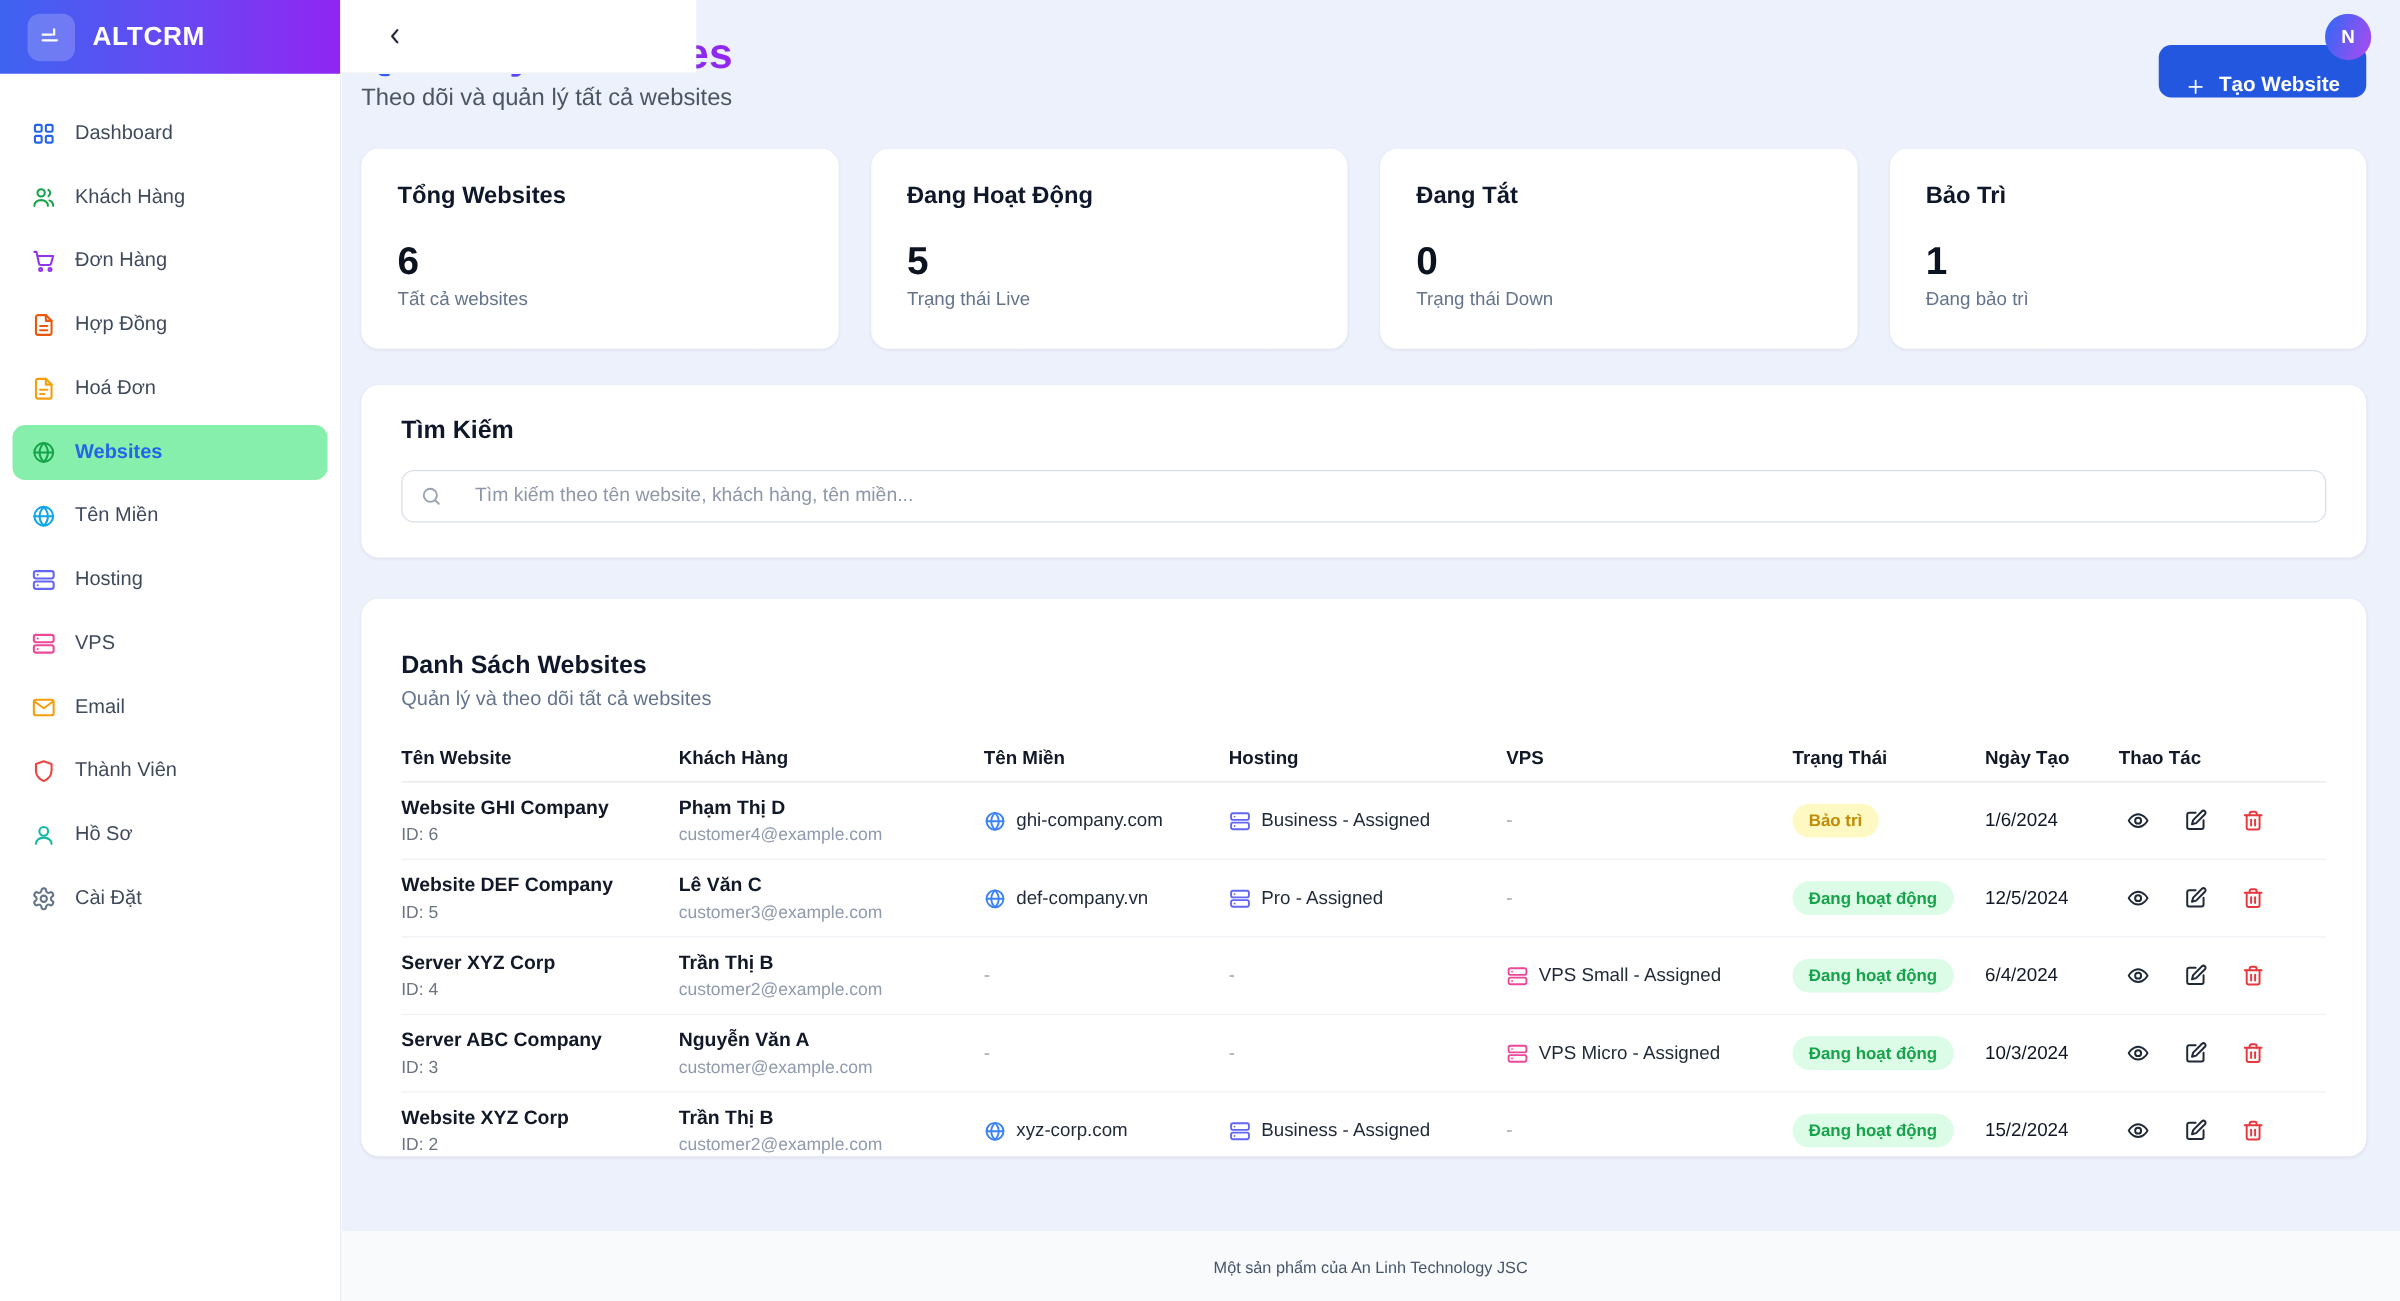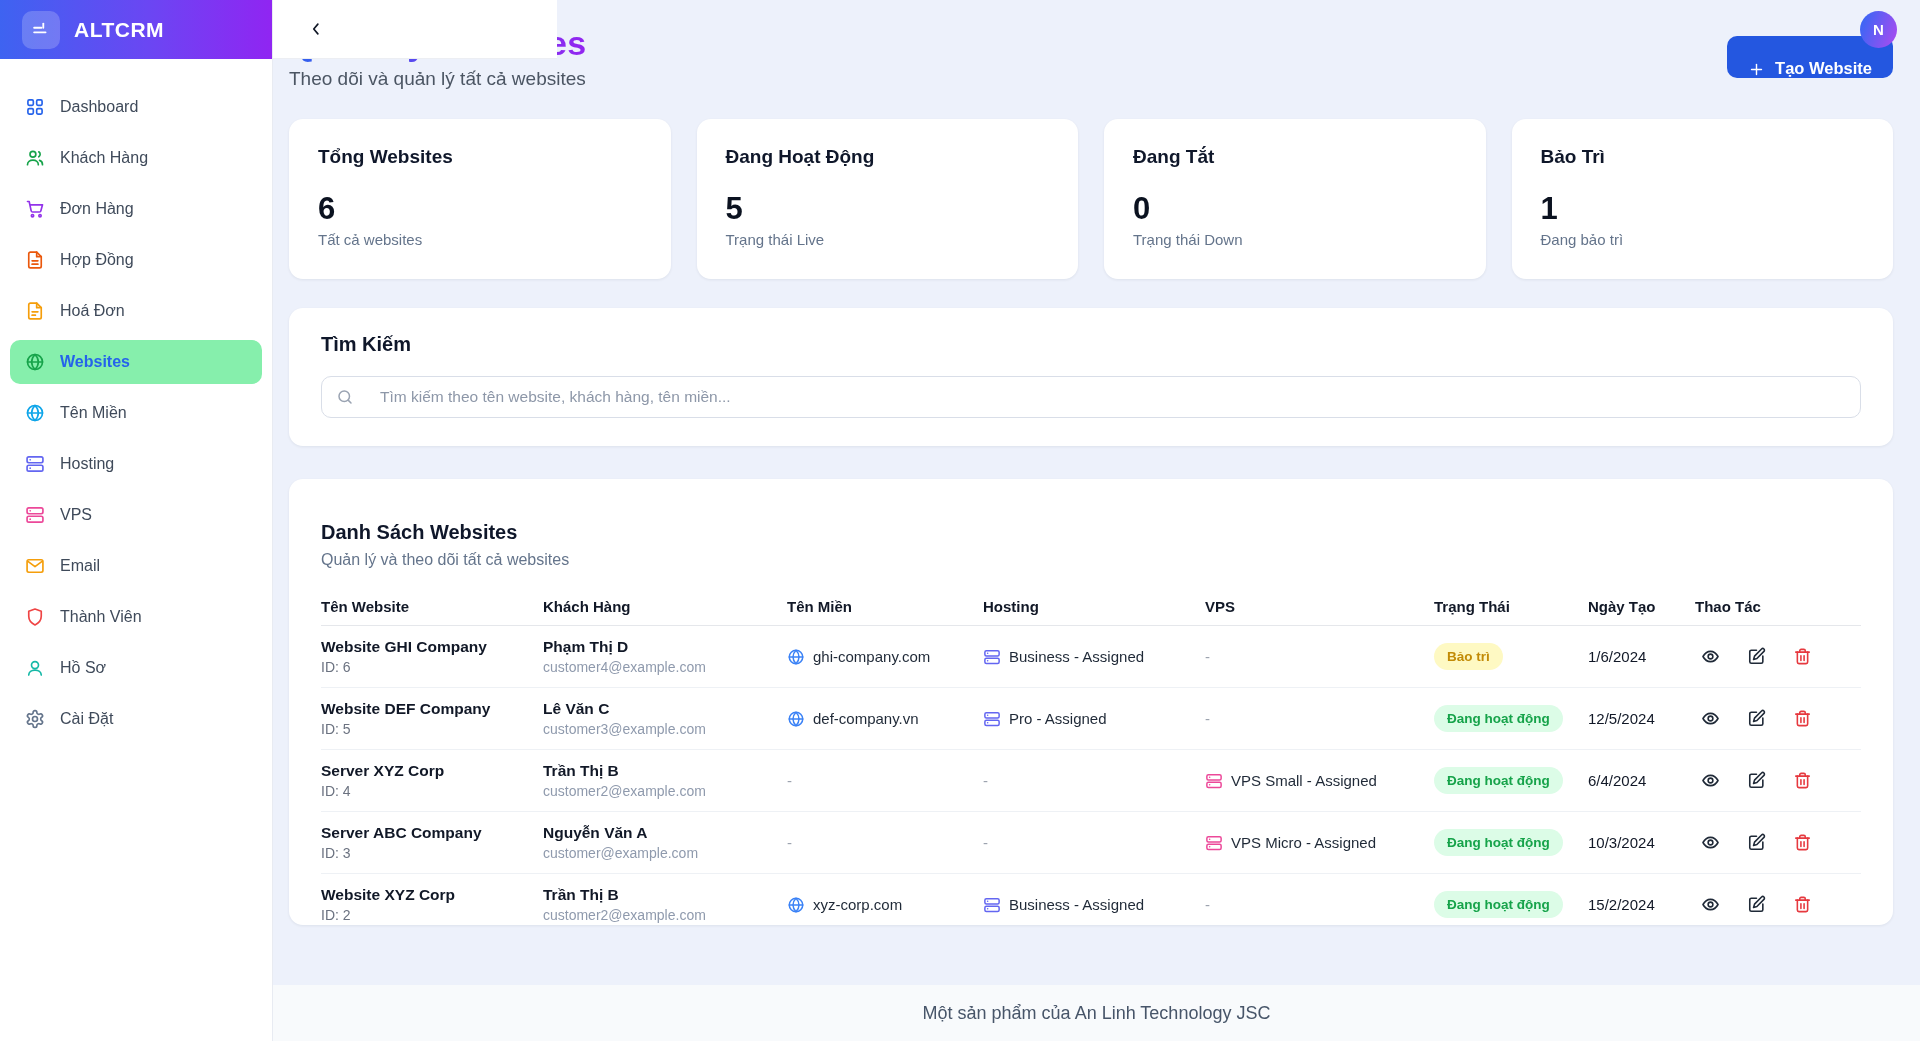--- a/index.html
+++ b/index.html
@@ -129,21 +129,21 @@
   .actions { display:flex; align-items:center; gap:27px; padding-left:6px; }
   .action-btn { border:none; background:transparent; padding:0; cursor:pointer; }
   .action-btn svg { width:19px; height:19px; }
   .action-view, .action-edit { color:#1f2937; }
   .action-delete { color:#e6393f; }
 
   
   footer {
     position:fixed; left:273px; right:0; bottom:0; height:56px; z-index:3;
     background:#f8fafc; display:flex; align-items:center; justify-content:center;
-    font-size:18px; color:#475569;
+    font-size:13px; color:#475569;
   }
 </style>
 </head>
 <body>
 
 <aside class="sidebar">
   <div class="logo-header">
     <span class="logo-badge">
         <svg viewBox="0 0 24 24" fill="none" stroke="currentColor" stroke-width="2" stroke-linecap="round" stroke-linejoin="round">
           <path d="M4.5 9.5h8"></path>

